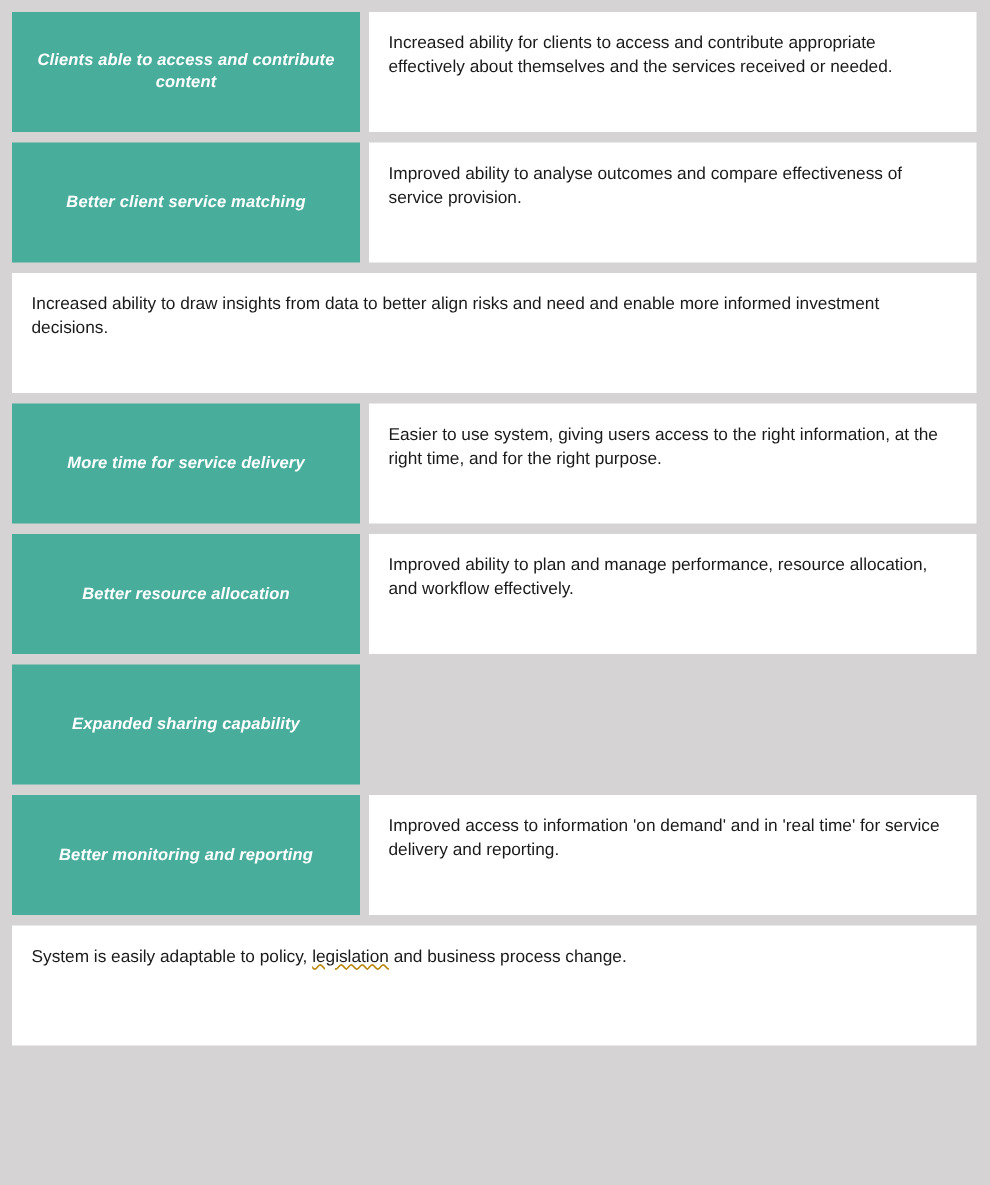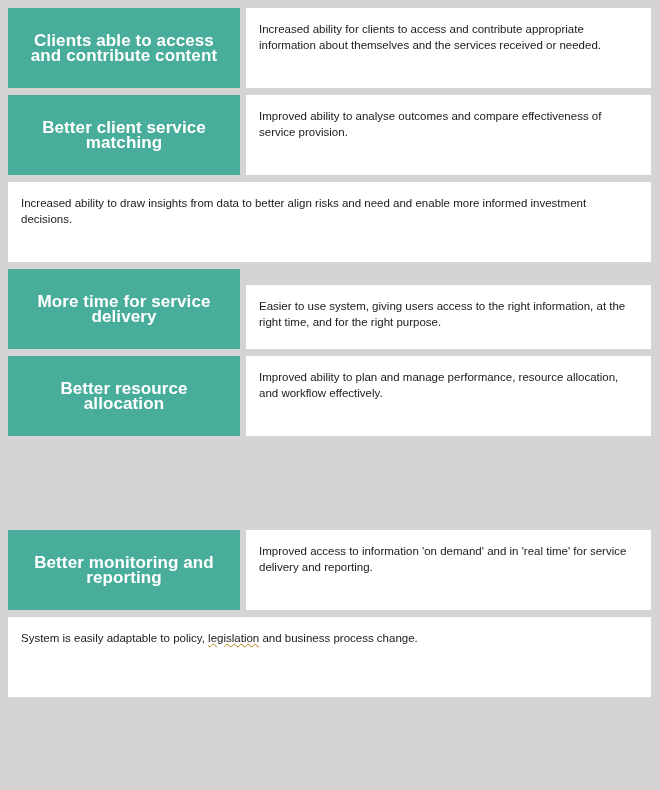--- a/index.html
+++ b/index.html
@@ -34,84 +34,85 @@
     flex: 0 0 80px;
     gap: 6px;
   }
 
   .benefit-label {
     flex: 0 0 232px;
     width: 232px;
     background: #49ad9c;
     color: #ffffff;
     font-weight: bold;
-    font-size: 17px;
+    font-size: 11px;
     line-height: 15px;
     letter-spacing: 0.1px;
     display: flex;
     align-items: center;
     justify-content: center;
     text-align: center;
     padding: 4px 12px;
     box-sizing: border-box;
+    font-style: italic;
   }
 
   .benefit-desc {
     flex: 1 1 auto;
     background: #ffffff;
     color: #1a1a1a;
     font-size: 11.5px;
     line-height: 15.5px;
     padding: 14px 14px 10px 13px;
     box-sizing: border-box;
     text-align: left;
   }
 
   .benefit-desc b {
     font-weight: normal;
   }
 
   .benefit-desc.all-bold {
     font-weight: bold;
-    margin-top: 16px;
   }
 
   .spellcheck {
     
     text-decoration: underline;
     text-decoration-style: wavy;
     text-decoration-color: #b8860b;
     text-decoration-thickness: 1px;
     text-underline-offset: 1px;
   }
 </style>
 </head>
 <body>
 
 <div id="benefits-table">
     <div class="benefit-row">
       <div class="benefit-label">Clients able to access and contribute content</div>
-      <div class="benefit-desc"><span>Increased ability for </span><b>clients</b><span> to </span><b>access</b><span> and </span><b>contribute</b><span> appropriate </span><b>information about themselves</b><span> and the services received or needed.</span></div>
+      <div class="benefit-desc"><span>Increased ability for </span><b>clients</b><span> to </span><b>access</b><span> and </span><b>contribute</b><span> appropriate </span><b>effectively about themselves</b><span> and the services received or needed.</span></div>
     </div>
     <div class="benefit-row">
       <div class="benefit-label">Better client service matching</div>
       <div class="benefit-desc"><span>Improved ability to </span><b>analyse outcomes</b><span> and </span><b>compare effectiveness</b><span> of service provision.</span></div>
     </div>
     <div class="benefit-row">
       <div class="benefit-desc"><span>Increased ability to </span><b>draw insights</b><span> from data to better align risks and need and enable more </span><b>informed investment decisions.</b></div>
     </div>
     <div class="benefit-row">
       <div class="benefit-label">More time for service delivery</div>
       <div class="benefit-desc all-bold"><b>Easier to use system, giving users access to the right information, at the right time, and for the right purpose.</b></div>
     </div>
     <div class="benefit-row">
       <div class="benefit-label">Better resource allocation</div>
       <div class="benefit-desc"><span>Improved ability to </span><b>plan</b><span> and </span><b>manage</b><span> performance, resource allocation, and </span><b>workflow</b><span> effectively.</span></div>
     </div>
     <div class="benefit-row">
+      <div class="benefit-label">Expanded sharing capability</div>
     </div>
     <div class="benefit-row">
       <div class="benefit-label">Better monitoring and reporting</div>
       <div class="benefit-desc"><span>Improved </span><b>access</b><span> to information '</span><b>on demand</b><span>' and in 'real time' for service delivery and reporting.</span></div>
     </div>
     <div class="benefit-row">
       <div class="benefit-desc"><span>System is </span><b>easily adaptable</b><span> to policy, </span><span class="spellcheck">legislation</span><span> and business process change.</span></div>
     </div>
     <div class="benefit-row">
     </div>

